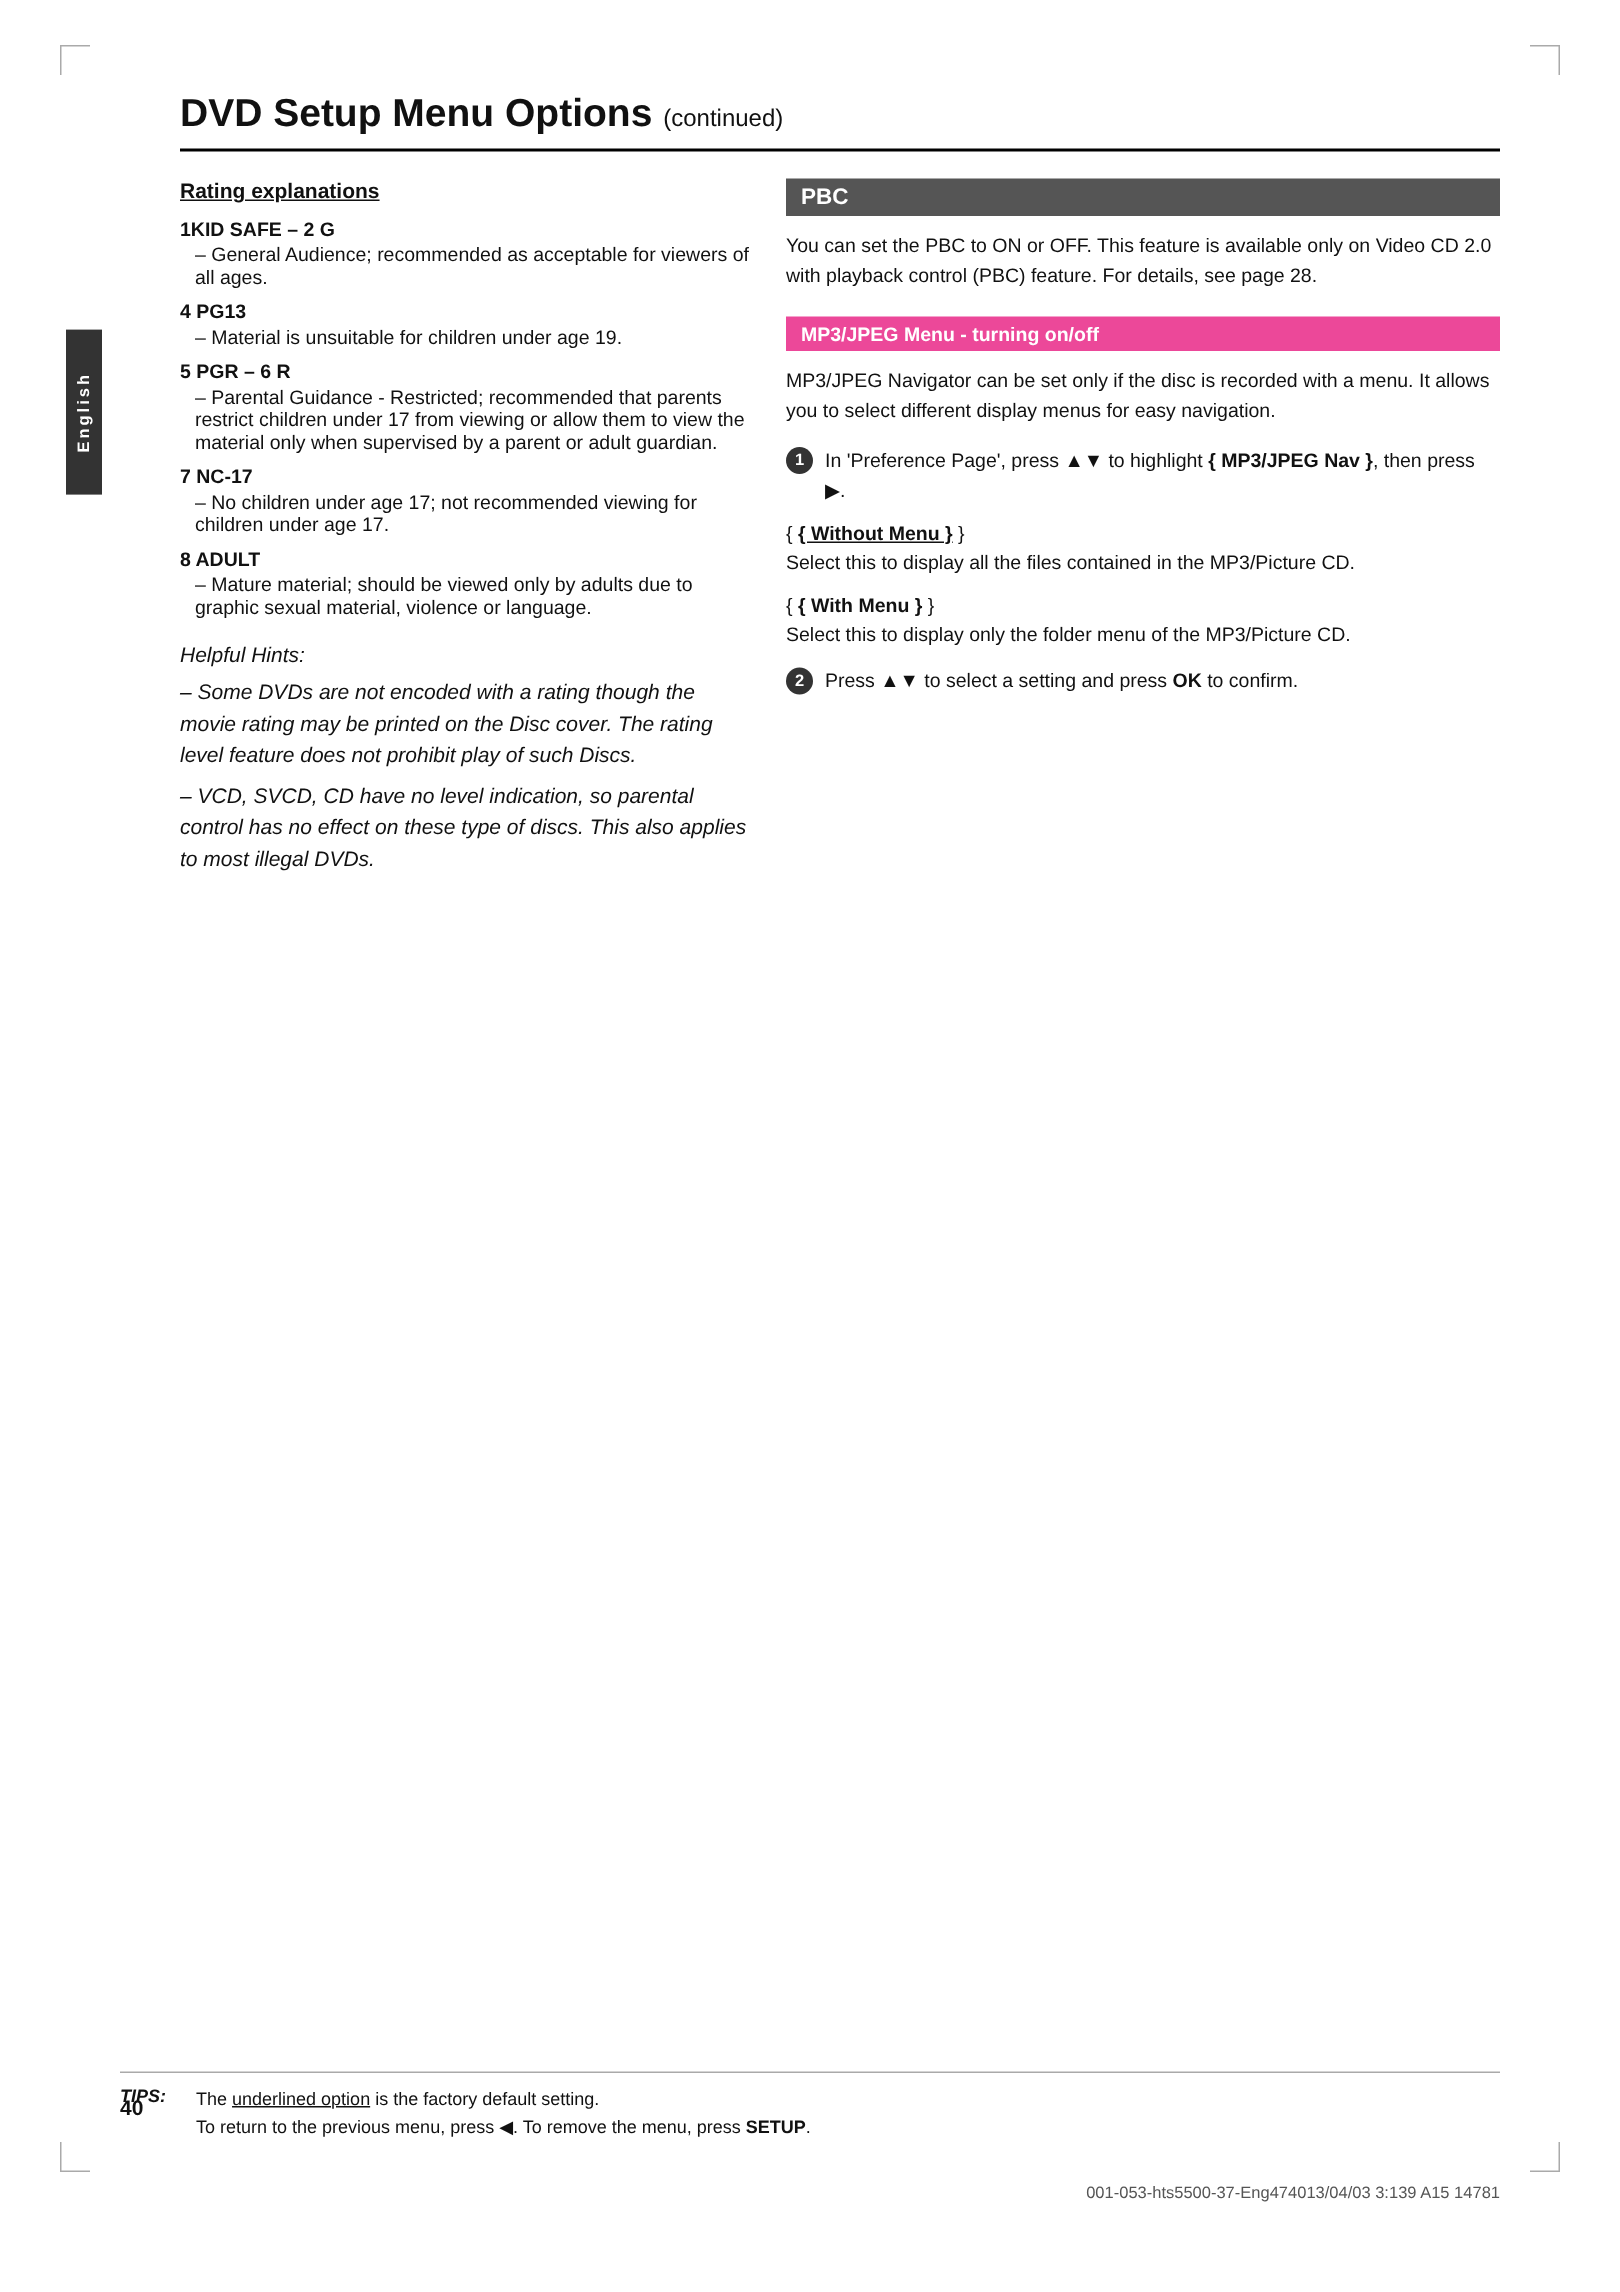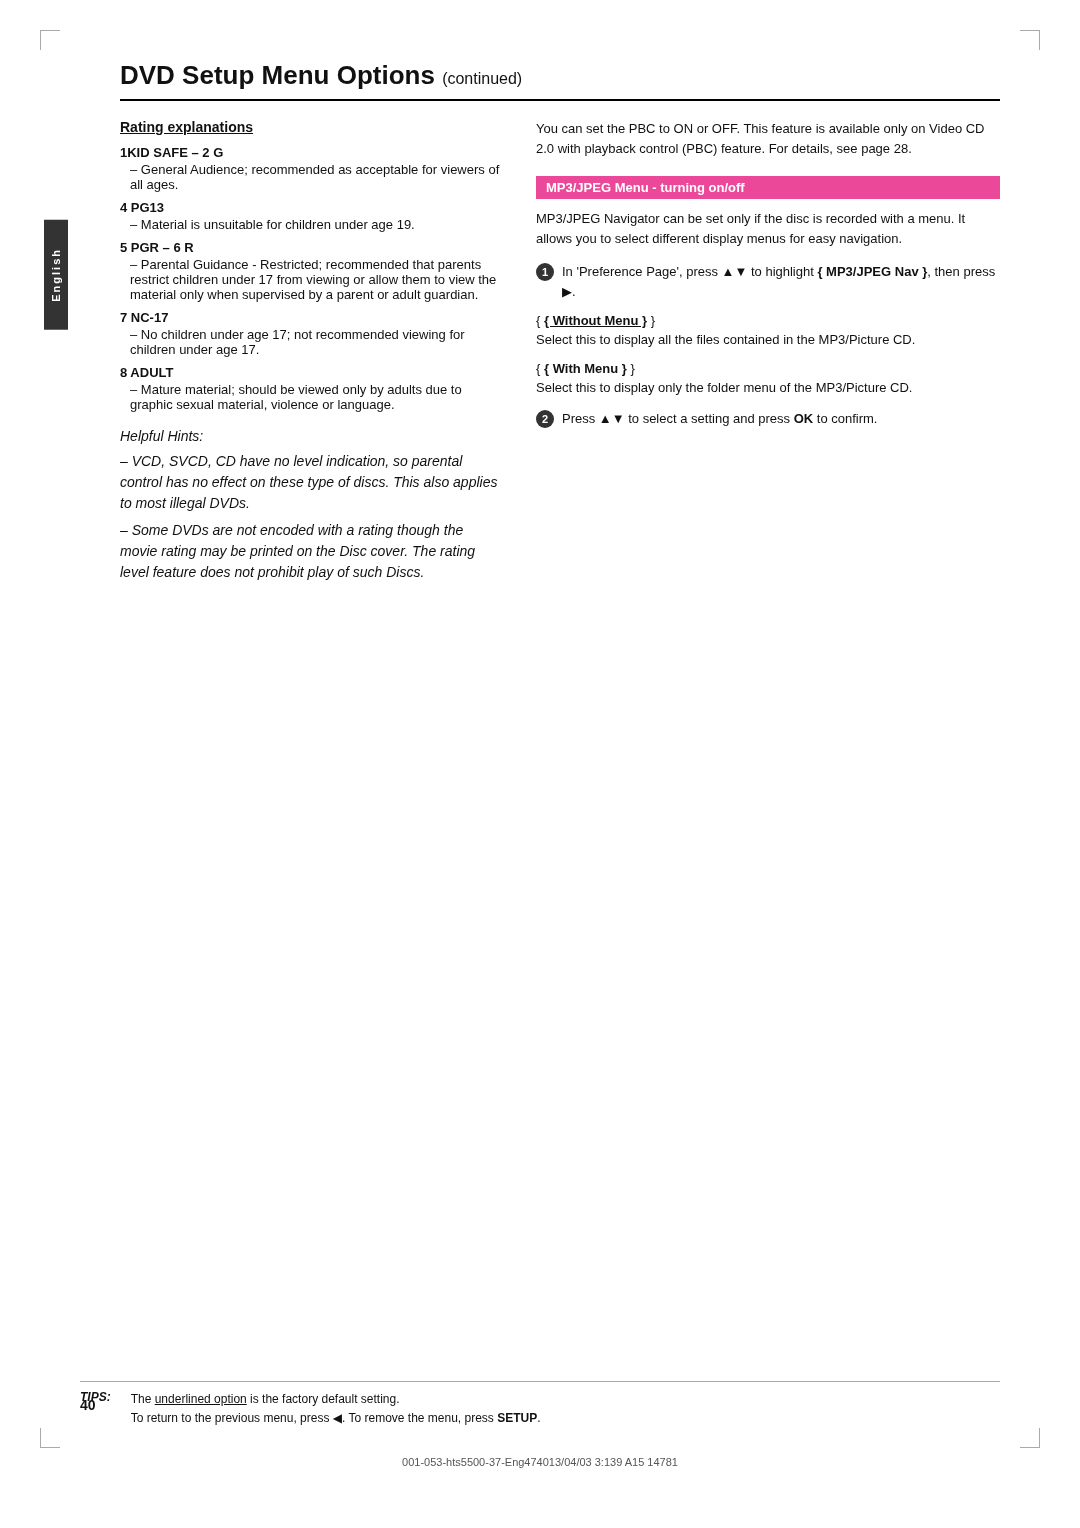--- a/index.html
+++ b/index.html
@@ -59,21 +59,21 @@
       margin-left: 40px;
     }
     .page-title span.continued {
       font-size: 16px;
       font-weight: normal;
     }
 
     
     .content-columns {
       display: flex;
-      gap: 36px;
+      gap: 24px;
       margin-left: 40px;
     }
 
     .left-col {
       flex: 0 0 380px;
       max-width: 380px;
     }
 
     .right-col {
       flex: 1;
@@ -228,21 +228,21 @@
     .tips-content .bold {
       font-weight: bold;
     }
 
     .footer-meta {
       position: absolute;
       bottom: 60px;
       left: 80px;
       right: 80px;
       display: flex;
-      justify-content: center;
+      justify-content: flex-end;
       font-size: 11px;
       color: #555;
     }
 
     .page-number-large {
       position: absolute;
       bottom: 115px;
       left: 80px;
       font-size: 14px;
       font-weight: bold;
@@ -295,28 +295,29 @@
         <div class="rating-desc">No children under age 17; not recommended viewing for children under age 17.</div>
       </div>
 
       <div class="rating-item">
         <div class="rating-label">8 ADULT</div>
         <div class="rating-desc">Mature material; should be viewed only by adults due to graphic sexual material, violence or language.</div>
       </div>
 
       <div class="helpful-hints">
         <div class="hint-title">Helpful Hints:</div>
+        <p>– Some DVDs are not encoded with a rating though the movie rating may be printed on the Disc cover. The rating level feature does not prohibit play of such Discs.</p>
         <p>– VCD, SVCD, CD have no level indication, so parental control has no effect on these type of discs. This also applies to most illegal DVDs.</p>
-        <p>– Some DVDs are not encoded with a rating though the movie rating may be printed on the Disc cover. The rating level feature does not prohibit play of such Discs.</p>
       </div>
 
     </div>
 
     <div class="right-col">
 
+      <div class="pbc-header">PBC</div>
       <p class="pbc-text">You can set the PBC to ON or OFF. This feature is available only on Video CD 2.0 with playback control (PBC) feature.  For details, see page 28.</p>
 
       <div class="mp3-header">MP3/JPEG Menu - turning on/off</div>
       <p class="mp3-intro">MP3/JPEG Navigator can be set only if the disc is recorded with a menu.  It allows you to select different display menus for easy navigation.</p>
 
       <div class="step">
         <div class="step-num">1</div>
         <div class="step-text">
           In 'Preference Page', press ▲▼ to highlight <span class="bold">{ MP3/JPEG Nav }</span>, then press ▶.
         </div>

